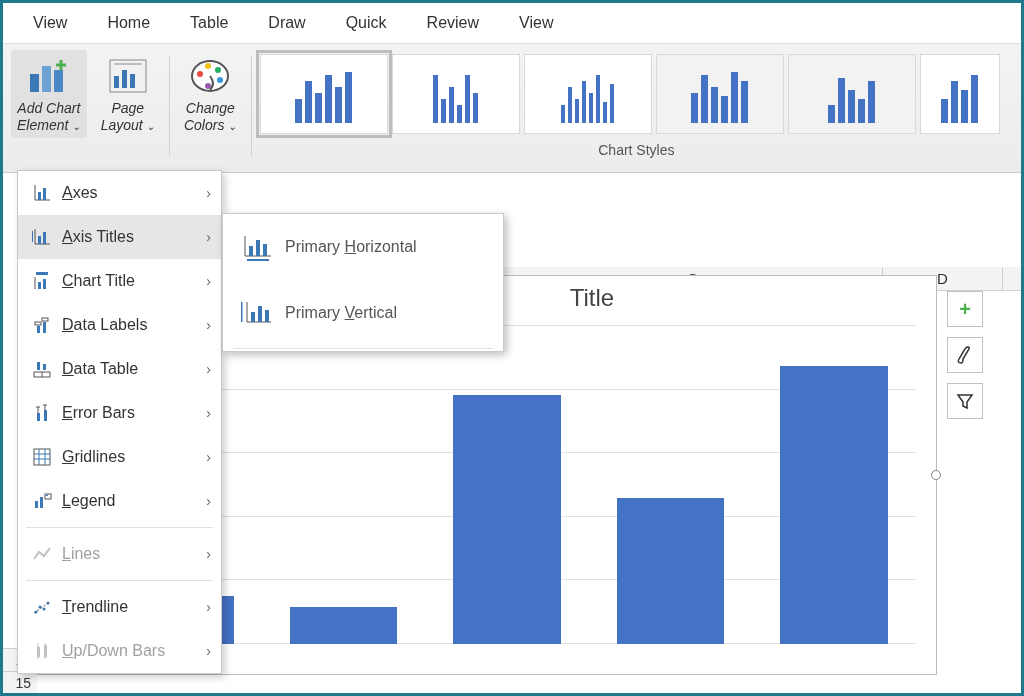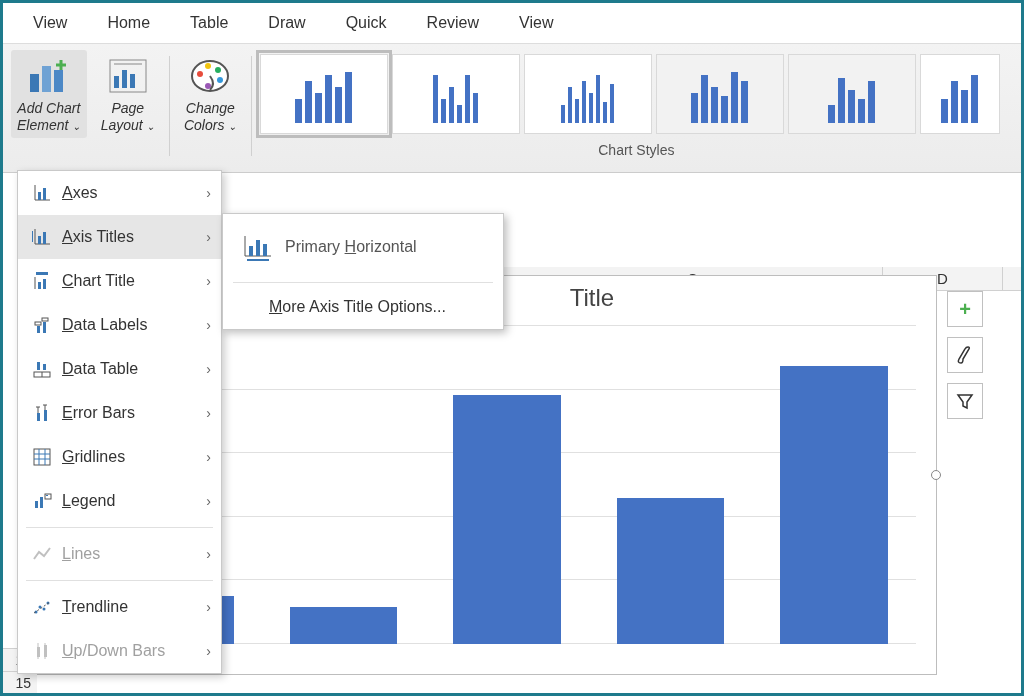--- a/index.html
+++ b/index.html
@@ -377,17 +377,27 @@
           <line x1="4" y1="4" x2="4" y2="24" stroke="#555"></line>
           <line x1="4" y1="24" x2="30" y2="24" stroke="#555"></line>
           <rect x="8" y="14" width="4" height="10" fill="#3b78b5"></rect>
           <rect x="15" y="8" width="4" height="16" fill="#3b78b5"></rect>
           <rect x="22" y="12" width="4" height="12" fill="#3b78b5"></rect>
           <line x1="6" y1="28" x2="28" y2="28" stroke="#3b78b5" stroke-width="2"></line>
         </svg>
     </span>
     <span><span>Primary </span><u>H</u><span>orizontal</span></span>
   </div>
+  <div class="mi2">
+    <span class="mi2-icon">
+      <svg width="34" height="30" viewBox="0 0 34 30">
+          <line x1="0" y1="4" x2="0" y2="24" stroke="#3b78b5" stroke-width="3"></line>
+          <line x1="6" y1="4" x2="6" y2="24" stroke="#555"></line>
+          <line x1="6" y1="24" x2="30" y2="24" stroke="#555"></line>
+          <rect x="10" y="14" width="4" height="10" fill="#3b78b5"></rect>
+          <rect x="17" y="8" width="4" height="16" fill="#3b78b5"></rect>
+          <rect x="24" y="12" width="4" height="12" fill="#3b78b5"></rect>
+        </svg>
+    </span>
+    <span><span>Primary </span><u>V</u><span>ertical</span></span>
+  </div>
   <div class="sep-line"></div>
-  <div class="mi-more">
-    <span><u>M</u><span>ore Axis Title Options...</span></span>
-  </div>
 </div>
 
 </body></html>

